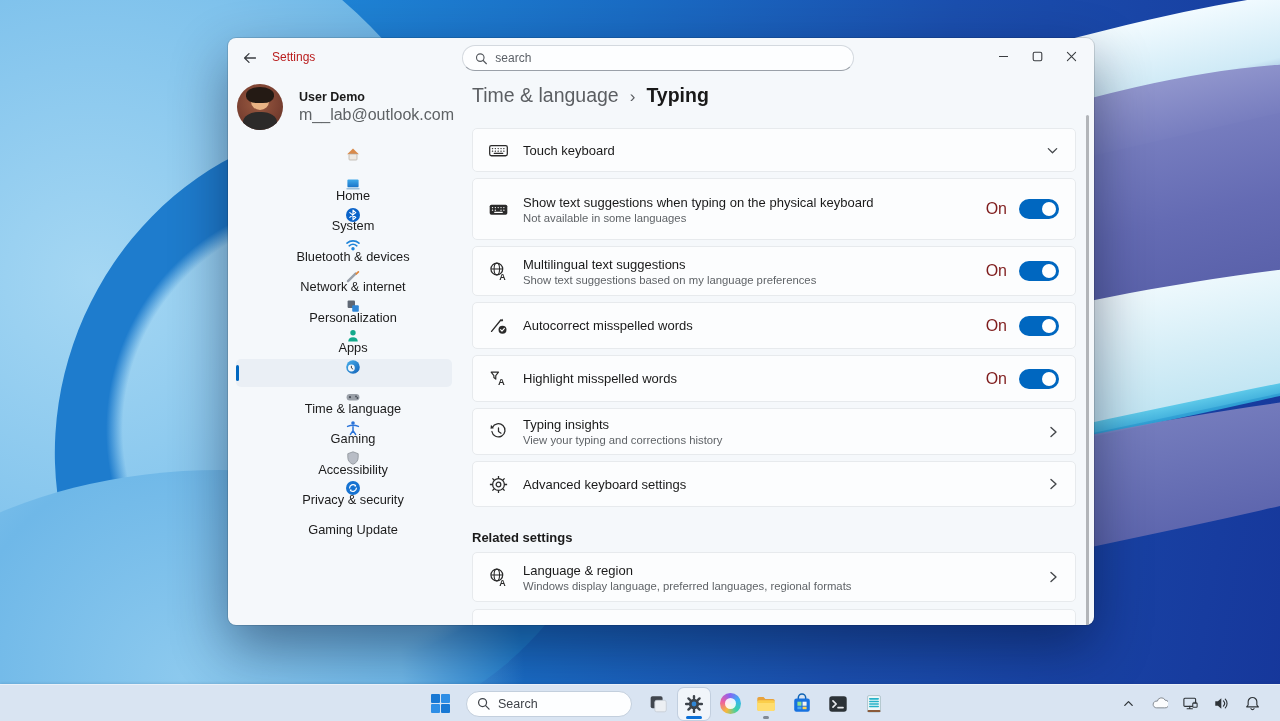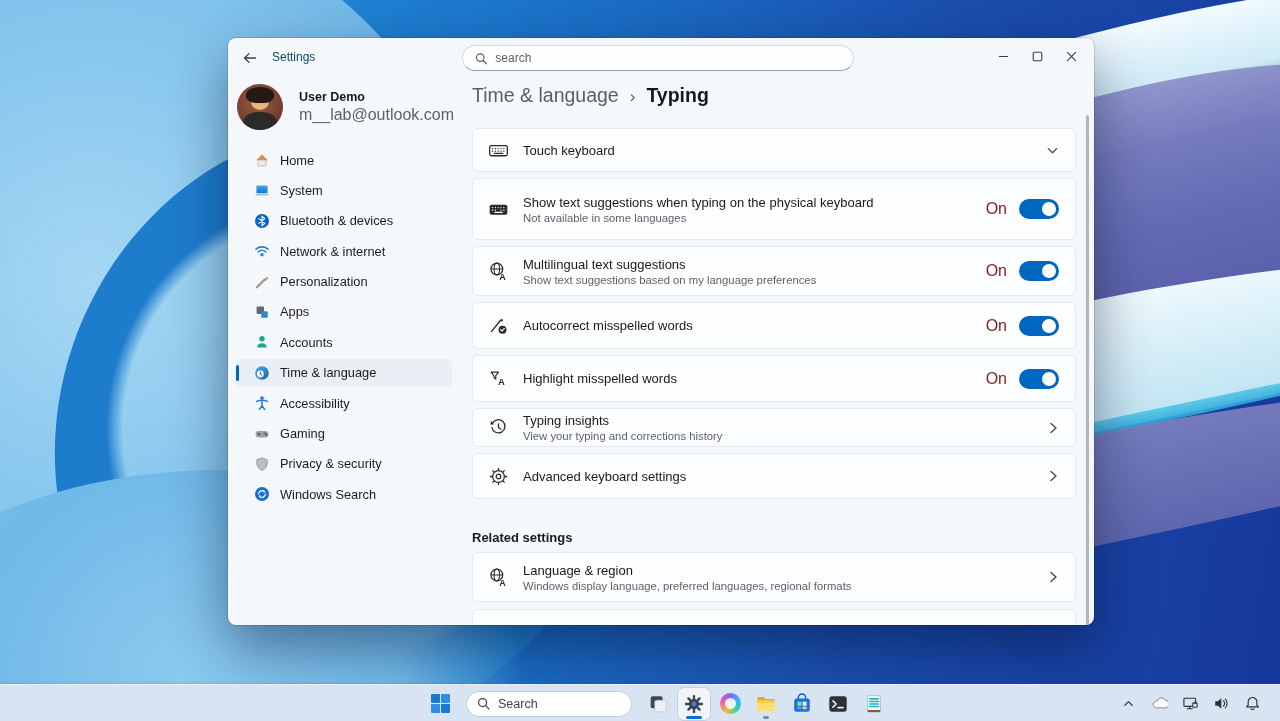--- a/index.html
+++ b/index.html
@@ -35,21 +35,21 @@
 
   
   .win { position:absolute; left:228px; top:38px; width:866px; height:587px;
     background:#f5f8fb; border-radius:8px; box-shadow: 0 22px 55px rgba(0,10,40,.45), 0 0 0 1px rgba(0,0,0,.12);
     overflow:hidden; }
 
   
   .titlebar { position:absolute; left:0; top:0; right:0; height:40px; }
   .back-btn { position:absolute; left:8px; top:7px; width:28px; height:26px; border-radius:5px;
     display:flex; align-items:center; justify-content:center; }
-  .win-title { position:absolute; left:44px; top:12px; font-size:12px; color:#0c4a6e; }
+  .win-title { position:absolute; left:44px; top:12px; font-size:12px; color:#b91c1c; }
   .search-box { position:absolute; left:234px; top:7px; width:392px; height:26px;
     background:#fdfeff; border:1px solid #d4d9df; border-bottom-color:#9aa0a8; border-radius:14px;
     display:flex; align-items:center; padding:0 12px; gap:8px; }
   .search-box input { border:none; outline:none; background:transparent; font-size:12px; color:#333;
     width:100%; font-family:"Liberation Sans", sans-serif; }
   .search-box input::placeholder { color:#5a5f66; }
   .win-controls { position:absolute; right:6px; top:4px; display:flex; }
   .ctrl { width:34px; height:28px; display:flex; align-items:center; justify-content:center; border-radius:5px; }
 
   
@@ -57,21 +57,21 @@
   .avatar { width:46px; height:46px; border-radius:50%; overflow:hidden; position:relative;
     background: radial-gradient(circle at 45% 40%, #9a5a40 0%, #7c4232 55%, #5e2f24 100%); }
   .avatar .hair { position:absolute; left:9px; top:3px; width:28px; height:16px; border-radius:50% 50% 40% 40%; background:#241a14; }
   .avatar .face { position:absolute; left:14px; top:9px; width:18px; height:17px; border-radius:50%; background:#e9b384; }
   .avatar .body { position:absolute; left:6px; top:28px; width:34px; height:22px; border-radius:45% 45% 0 0; background:#2c2a29; }
   .profile-name { font-size:12.5px; font-weight:bold; color:#191919; }
   .profile-email { font-size:16px; color:#5e6265; margin-top:2px; }
 
   .nav { position:absolute; left:8px; top:108px; width:216px; }
   .nav-item { position:relative; height:28px; margin-bottom:2.4px; border-radius:5px;
-    display:flex; align-items:center; padding-left:18px; gap:10px; cursor:default; }
+    display:flex; align-items:center; padding-left:18px; gap:26px; cursor:default;flex-direction:column; }
   .nav-item.selected { background:#eaeff5; }
   .nav-item .accent { position:absolute; left:0; top:6px; width:3px; height:16px; border-radius:2px; background:#0067c0; }
   .nav-icon { width:16px; height:16px; display:flex; align-items:center; justify-content:center; flex:0 0 16px; }
   .nav-label { font-size:12.8px; color:#1b1b1b; white-space:nowrap; }
 
   
   .content { position:absolute; left:244px; top:0; width:604px; height:587px; }
   .breadcrumb { position:absolute; left:0; top:46px; display:flex; align-items:baseline; gap:11px; }
   .bc-parent { font-size:19.5px; color:#5b5e62; }
   .bc-sep { font-size:17px; color:#5b5e62; }
@@ -261,58 +261,58 @@
             <circle cx="6.4" cy="9" r="3.4" fill="#f2f6fa"></circle>
             <path d="M6.4 7.2V9l1.4 1" fill="none" stroke="#2b3036" stroke-width="0.9" stroke-linecap="round"></path>
           </svg>
       </span>
       <span class="nav-label">Time &amp; language</span>
     </div>
 
     <div class="nav-item">
       <span class="nav-icon">
         <svg width="16" height="16" viewBox="0 0 16 16">
-            <circle cx="8" cy="3" r="1.8" fill="#2a74d9"></circle>
-            <path d="M2.6 6.4c3.4-1.4 7.4-1.4 10.8 0M8 6.8v4M8 10.8l-2.6 3.6M8 10.8l2.6 3.6" fill="none" stroke="#2a74d9" stroke-width="1.5" stroke-linecap="round"></path>
-          </svg>
-      </span>
-      <span class="nav-label">Accessibility</span>
-    </div>
-
-    <div class="nav-item">
-      <span class="nav-icon">
-        <svg width="16" height="16" viewBox="0 0 16 16">
             <rect x="1.6" y="5" width="12.8" height="6.4" rx="3.2" fill="#9aa0a8"></rect>
             <circle cx="5" cy="8.2" r="1.1" fill="#494f58"></circle>
             <circle cx="11" cy="7.4" r="0.9" fill="#494f58"></circle>
             <circle cx="12.4" cy="9" r="0.9" fill="#494f58"></circle>
           </svg>
       </span>
       <span class="nav-label">Gaming</span>
     </div>
 
     <div class="nav-item">
       <span class="nav-icon">
         <svg width="16" height="16" viewBox="0 0 16 16">
+            <circle cx="8" cy="3" r="1.8" fill="#2a74d9"></circle>
+            <path d="M2.6 6.4c3.4-1.4 7.4-1.4 10.8 0M8 6.8v4M8 10.8l-2.6 3.6M8 10.8l2.6 3.6" fill="none" stroke="#2a74d9" stroke-width="1.5" stroke-linecap="round"></path>
+          </svg>
+      </span>
+      <span class="nav-label">Accessibility</span>
+    </div>
+
+    <div class="nav-item">
+      <span class="nav-icon">
+        <svg width="16" height="16" viewBox="0 0 16 16">
             <path d="M8 1.8l5.2 1.9v3.7c0 3.5-2.3 5.8-5.2 6.9-2.9-1.1-5.2-3.4-5.2-6.9V3.7z" fill="#b8bdc6" stroke="#8a9097" stroke-width="0.8"></path>
           </svg>
       </span>
       <span class="nav-label">Privacy &amp; security</span>
     </div>
 
     <div class="nav-item">
       <span class="nav-icon">
         <svg width="16" height="16" viewBox="0 0 16 16">
             <circle cx="8" cy="8" r="7" fill="#1673d2"></circle>
             <path d="M4.6 8a3.4 3.4 0 0 1 5.9-2.3M11.4 8a3.4 3.4 0 0 1-5.9 2.3" fill="none" stroke="#fff" stroke-width="1.2" stroke-linecap="round"></path>
             <polygon points="10.9,4.4 11.1,6.6 9,6.2" fill="#fff"></polygon>
             <polygon points="5.1,11.6 4.9,9.4 7,9.8" fill="#fff"></polygon>
           </svg>
       </span>
-      <span class="nav-label">Windows Search</span>
+      <span class="nav-label">Gaming Update</span>
     </div>
   </div>
 
   <div class="content">
 
     <div class="breadcrumb">
       <span class="bc-parent">Time &amp; language</span>
       <span class="bc-sep">›</span>
       <span class="bc-current">Typing</span>
     </div>
@@ -409,21 +409,21 @@
           <div class="card-title">Highlight misspelled words</div>
         </div>
         <div class="card-right">
           <span class="on-label">On</span>
           <div class="toggle">
               <div class="knob"></div>
             </div>
         </div>
       </div>
 
-      <div class="card" style="height:39px">
+      <div class="card" style="height:47px">
         <span class="card-icon">
           <svg width="21" height="21" viewBox="0 0 20 20">
               <path d="M4.2 6.2A6.3 6.3 0 1 1 3.7 10" fill="none" stroke="#2b2b2b" stroke-width="1.2" stroke-linecap="round"></path>
               <polygon points="2.8,3.6 5.6,6.8 2.4,7.4" fill="#2b2b2b"></polygon>
               <path d="M10 6.6V10l2.4 1.6" fill="none" stroke="#2b2b2b" stroke-width="1.2" stroke-linecap="round" stroke-linejoin="round"></path>
             </svg>
         </span>
         <div class="card-text">
           <div class="card-title">Typing insights</div>
           <div class="card-sub">View your typing and corrections history</div>

